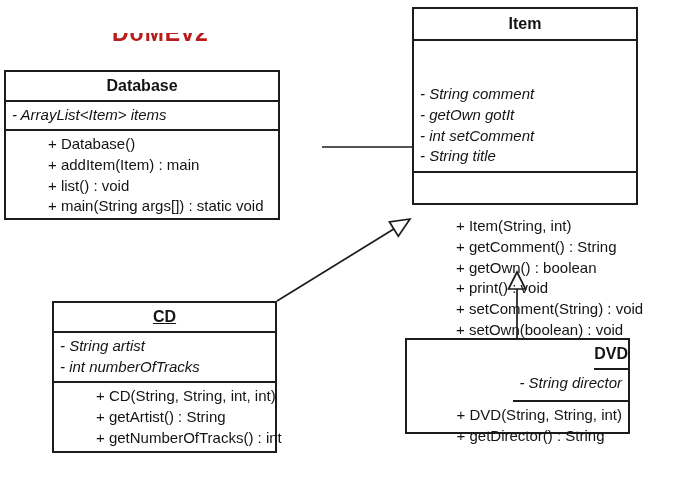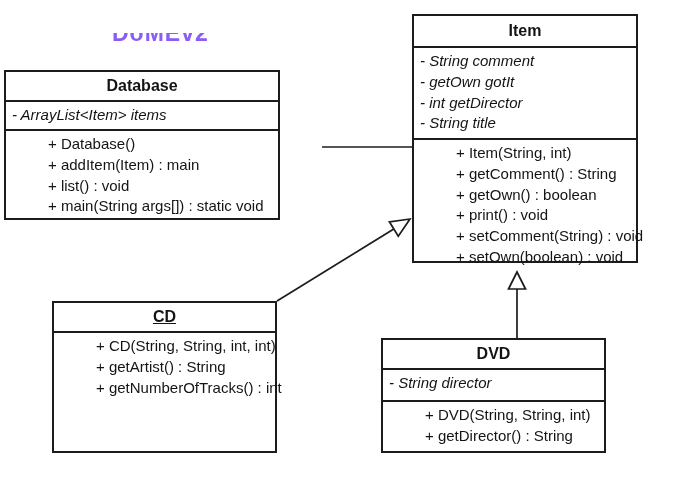--- a/index.html
+++ b/index.html
@@ -25,21 +25,21 @@
     height: 13px;
     overflow: hidden;
   }
   .title-clip .title-text {
     display: block;
     margin-top: -12px;
     font-size: 23px;
     line-height: 24px;
     font-weight: bold;
     letter-spacing: 1px;
-    color: #8b5cf6;
+    color: #b91c1c;
     white-space: nowrap;
   }
   
   svg.connectors {
     position: absolute;
     left: 0; top: 0;
     width: 700px;
     height: 481px;
   }
   
@@ -73,29 +73,29 @@
   .row {
     font-size: 15px;
     line-height: 20.8px;
     white-space: nowrap;
   }
   
   #box-database { left: 4px;   top: 70px;  width: 276px; height: 150px; }
   #box-database .uml-title { height: 30px; }
   #box-database .uml-attrs { height: 29px; }
 
-  #box-item { left: 412px; top: 14px;  width: 226px; height: 249px; }
+  #box-item { left: 412px; top: 7px;  width: 226px; height: 198px; gap: 40px; }
   #box-item .uml-title { height: 32px; }
   #box-item .uml-attrs { height: 92px; }
 
   #box-cd { left: 52px;  top: 301px; width: 225px; height: 152px; }
   #box-cd .uml-title { height: 30px; text-decoration: underline; }
   #box-cd .uml-attrs { height: 50px; }
 
-  #box-dvd { left: 381px; top: 338px; width: 225px; height: 115px; }
+  #box-dvd { left: 405px; top: 338px; width: 225px; height: 96px; align-items: flex-end; }
   #box-dvd .uml-title { height: 30px; }
   #box-dvd .uml-attrs { height: 32px; }
 </style>
 </head>
 <body>
 
 <div class="canvas">
 
   <div class="title-clip">
     <span class="title-text">DoMEv2</span>
@@ -123,35 +123,39 @@
       <div class="row">+ list() : void</div>
       <div class="row">+ main(String args[]) : static void</div>
     </div>
   </div>
 
   <div class="uml-class" id="box-item">
     <div class="uml-title">Item</div>
     <div class="uml-attrs rows">
       <div class="row">- String comment</div>
       <div class="row">- getOwn gotIt</div>
-      <div class="row">- int getDirector</div>
+      <div class="row">- int setComment</div>
       <div class="row">- String title</div>
     </div>
     <div class="uml-methods rows">
       <div class="row">+ Item(String, int)</div>
       <div class="row">+ getComment() : String</div>
       <div class="row">+ getOwn() : boolean</div>
       <div class="row">+ print() : void</div>
       <div class="row">+ setComment(String) : void</div>
       <div class="row">+ setOwn(boolean) : void</div>
     </div>
   </div>
 
   <div class="uml-class" id="box-cd">
     <div class="uml-title">CD</div>
+    <div class="uml-attrs rows">
+      <div class="row">- String artist</div>
+      <div class="row">- int numberOfTracks</div>
+    </div>
     <div class="uml-methods rows">
       <div class="row">+ CD(String, String, int, int)</div>
       <div class="row">+ getArtist() : String</div>
       <div class="row">+ getNumberOfTracks() : int</div>
     </div>
   </div>
 
   <div class="uml-class" id="box-dvd">
     <div class="uml-title">DVD</div>
     <div class="uml-attrs rows">

